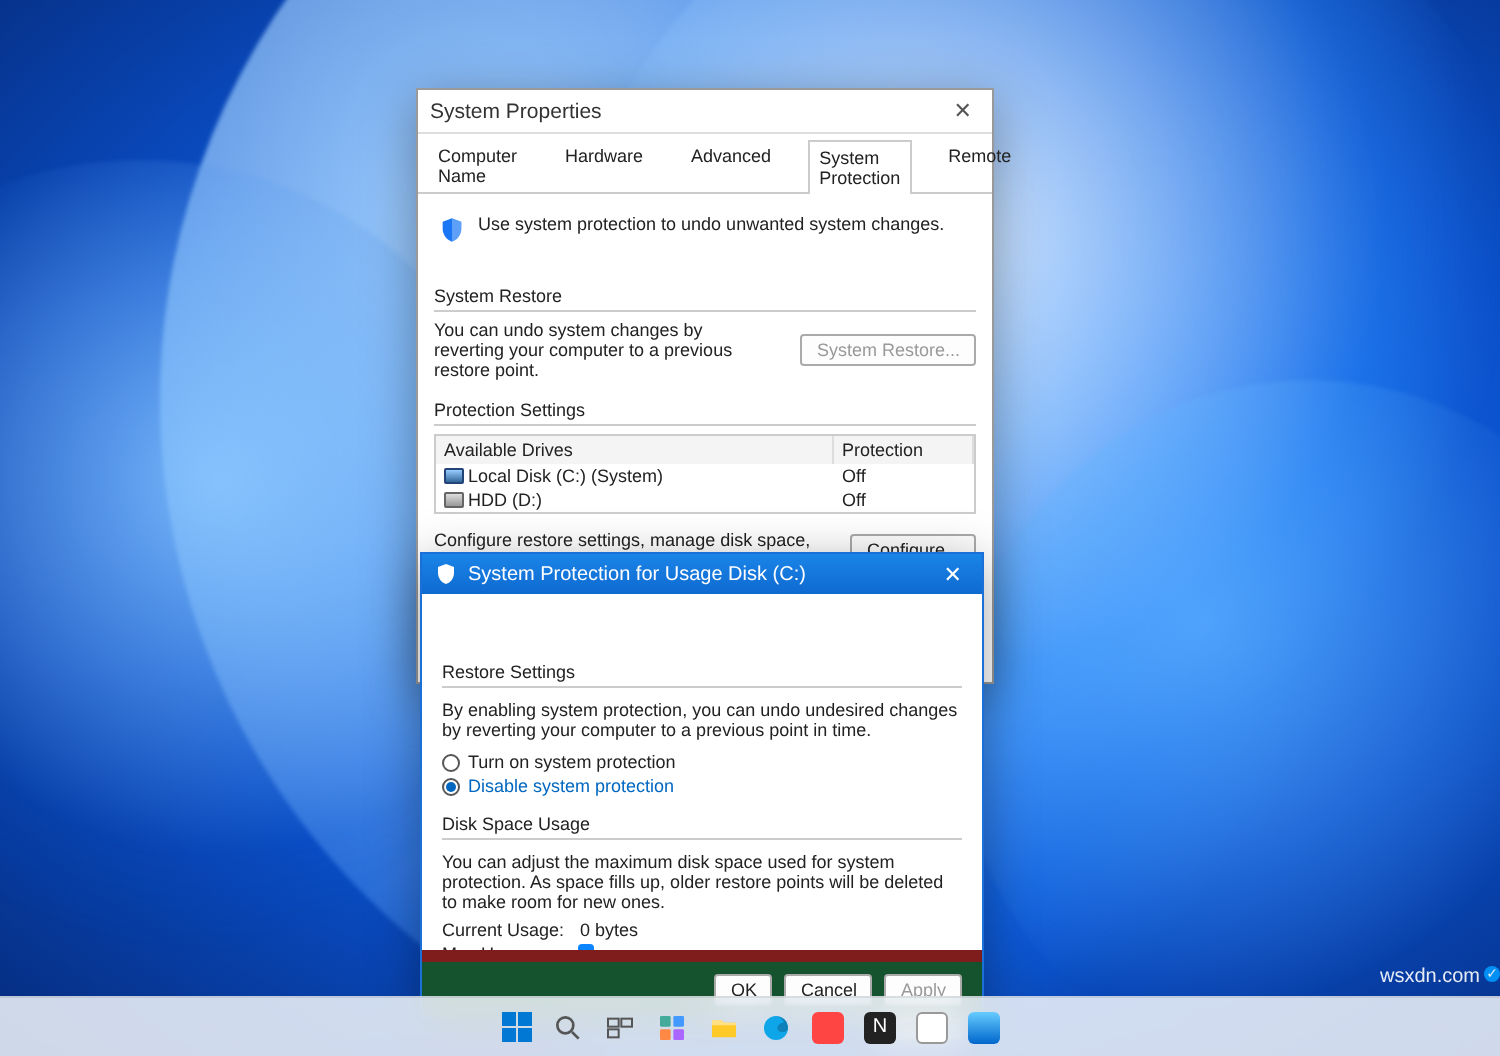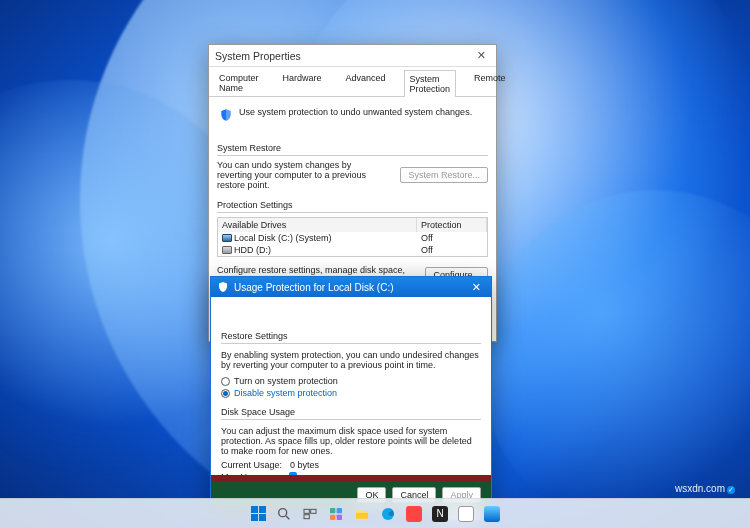--- a/index.html
+++ b/index.html
@@ -47,21 +47,21 @@
 .radiodot.sel::after{content:"";width:5px;height:5px;background:#0067c0;border-radius:50%}
 .slider-row{display:flex;align-items:center;gap:6px;margin:2px 0}
 .slider-track{flex:1;height:3px;background:#ccc;position:relative;border-radius:2px}
 .slider-thumb{position:absolute;top:-4px;width:8px;height:12px;background:#0a84ff;border-radius:2px}
 .footer-btns{display:flex;justify-content:flex-end;gap:6px;padding:6px 10px;border-top:6px solid #7f1d1d;position:absolute;bottom:0;left:0;right:0;background:#14532d}
 
 .taskbar{position:absolute;left:0;right:0;bottom:0;height:30px;background:rgba(243,247,252,.85);backdrop-filter:blur(8px);display:flex;align-items:center;justify-content:center;gap:6px;border-top:1px solid rgba(0,0,0,.08)}
 .tbicon{width:20px;height:20px;border-radius:3px;display:flex;align-items:center;justify-content:center}
 .winlogo{display:grid;grid-template-columns:7px 7px;grid-template-rows:7px 7px;gap:1px}
 .winlogo>div{background:#0078d4}
-.watermark{position:absolute;right:15px;bottom:34px;font-size:10px;color:#fff;opacity:.9;display:flex;align-items:flex-end;gap:2px}
+.watermark{position:absolute;right:0;bottom:34px;font-size:10px;color:#fff;opacity:.9;display:flex;align-items:flex-start;gap:2px}
 .watermark .dot{width:8px;height:8px;background:#09f;border-radius:50%;font-size:7px;color:#fff;display:flex;align-items:center;justify-content:center}
 </style>
 </head>
 <body>
 
 <div class="wallpaper">
   <div class="swirl s1"></div>
     <div class="swirl s2"></div>
     <div class="swirl s3"></div>
     <div class="swirl s4"></div>
@@ -123,21 +123,21 @@
     </div>
   </div>
 </div>
 
 <div class="win win2">
   <div class="titlebar">
     <div class="left">
       <svg width="12" height="12" viewBox="0 0 24 24">
           <path fill="#fff" d="M12 2l8 3v6c0 5-3.4 9.7-8 11-4.6-1.3-8-6-8-11V5l8-3z"></path>
         </svg>
-      <span>Usage Protection for Local Disk (C:)</span>
+      <span>System Protection for Usage Disk (C:)</span>
     </div>
     <span class="closex">✕</span>
   </div>
   <div class="body">
     <div class="group-label">Restore Settings</div>
     <div class="group-line"></div>
     <div style="padding:2px 0 5px">By enabling system protection, you can undo undesired changes by reverting your computer to a previous point in time.</div>
     <div class="radio-row">
       <span class="radiodot"></span>
       <span>Turn on system protection</span>

